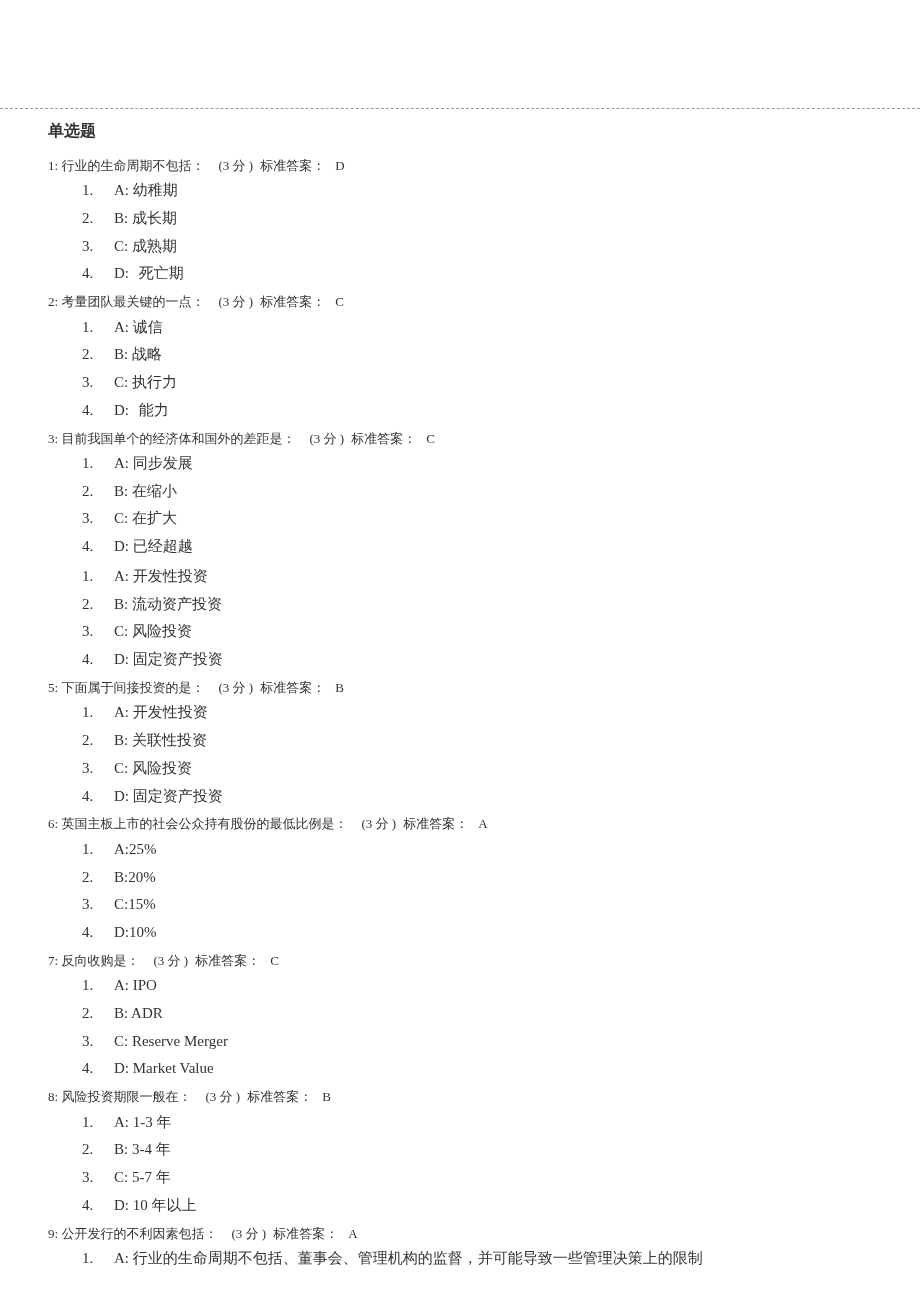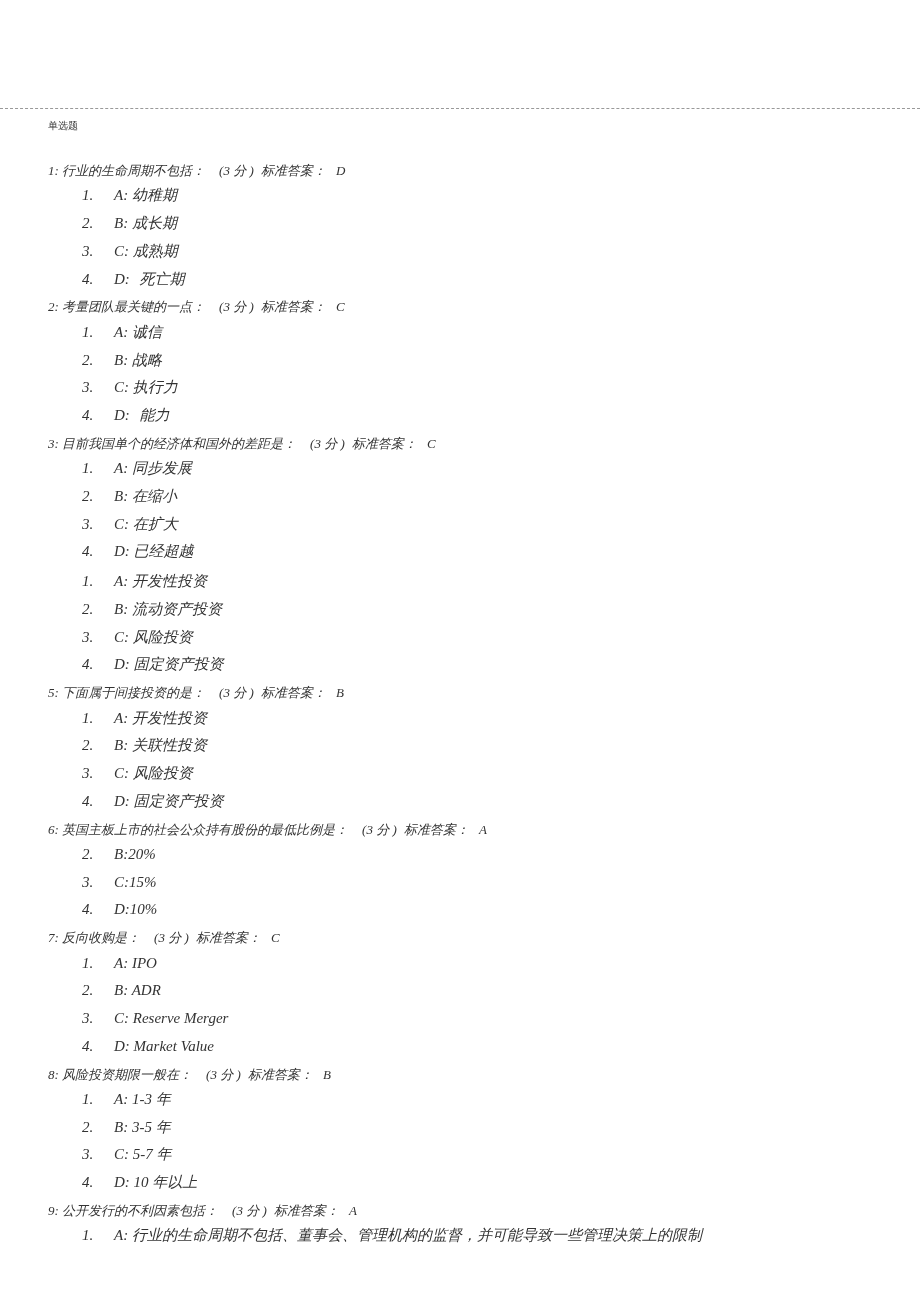--- a/index.html
+++ b/index.html
@@ -19,27 +19,27 @@
     .page-header-line {
       border-top: 1px dashed #999;
       margin-top: 108px;
       margin-bottom: 8px;
       width: 100%;
     }
     .content {
       padding: 0 48px 40px 48px;
     }
     .section-title {
-      font-size: 10px;
-      margin-bottom: 24px;
+      font-size: 16px;
+      margin-bottom: 8px;
       margin-top: 4px;
+      font-weight: bold;
     }
     .question {
       margin-bottom: 2px;
-      font-style: italic;
     }
     .question-text {
       font-size: 13px;
     }
     .q-num {
       display: inline;
     }
     .score {
       margin-left: 14px;
     }
@@ -118,39 +118,40 @@
         <div class="options">
           <div class="option-row"><span class="opt-num">1.</span><span class="opt-letter">A:</span><span class="opt-text"> 开发性投资</span></div>
           <div class="option-row"><span class="opt-num">2.</span><span class="opt-letter">B:</span><span class="opt-text"> 关联性投资</span></div>
           <div class="option-row"><span class="opt-num">3.</span><span class="opt-letter">C:</span><span class="opt-text"> 风险投资</span></div>
           <div class="option-row"><span class="opt-num">4.</span><span class="opt-letter">D:</span><span class="opt-text"> 固定资产投资</span></div>
         </div>
       </div>
       <div class="question">
         <div class="question-text"><span class="q-num">6:</span><span> 英国主板上市的社会公众持有股份的最低比例是：</span><span class="score">(3  分 )</span><span class="answer-label">  标准答案：</span><span class="answer-value">A</span></div>
         <div class="options">
+          <div class="option-row"><span class="opt-num">1.</span><span class="opt-letter">A:</span><span class="opt-text">25%</span></div>
           <div class="option-row"><span class="opt-num">2.</span><span class="opt-letter">B:</span><span class="opt-text">20%</span></div>
           <div class="option-row"><span class="opt-num">3.</span><span class="opt-letter">C:</span><span class="opt-text">15%</span></div>
           <div class="option-row"><span class="opt-num">4.</span><span class="opt-letter">D:</span><span class="opt-text">10%</span></div>
         </div>
       </div>
       <div class="question">
         <div class="question-text"><span class="q-num">7:</span><span> 反向收购是：</span><span class="score">(3  分 )</span><span class="answer-label">  标准答案：</span><span class="answer-value">C</span></div>
         <div class="options">
           <div class="option-row"><span class="opt-num">1.</span><span class="opt-letter">A:</span><span class="opt-text"> IPO</span></div>
           <div class="option-row"><span class="opt-num">2.</span><span class="opt-letter">B:</span><span class="opt-text"> ADR</span></div>
           <div class="option-row"><span class="opt-num">3.</span><span class="opt-letter">C:</span><span class="opt-text"> Reserve Merger</span></div>
           <div class="option-row"><span class="opt-num">4.</span><span class="opt-letter">D:</span><span class="opt-text"> Market Value</span></div>
         </div>
       </div>
       <div class="question">
         <div class="question-text"><span class="q-num">8:</span><span> 风险投资期限一般在：</span><span class="score">(3  分 )</span><span class="answer-label">  标准答案：</span><span class="answer-value">B</span></div>
         <div class="options">
           <div class="option-row"><span class="opt-num">1.</span><span class="opt-letter">A:</span><span class="opt-text"> 1-3    年</span></div>
-          <div class="option-row"><span class="opt-num">2.</span><span class="opt-letter">B:</span><span class="opt-text"> 3-5    年</span></div>
+          <div class="option-row"><span class="opt-num">2.</span><span class="opt-letter">B:</span><span class="opt-text"> 3-4    年</span></div>
           <div class="option-row"><span class="opt-num">3.</span><span class="opt-letter">C:</span><span class="opt-text"> 5-7    年</span></div>
           <div class="option-row"><span class="opt-num">4.</span><span class="opt-letter">D:</span><span class="opt-text"> 10   年以上</span></div>
         </div>
       </div>
       <div class="question">
         <div class="question-text"><span class="q-num">9:</span><span> 公开发行的不利因素包括：</span><span class="score">(3  分 )</span><span class="answer-label">  标准答案：</span><span class="answer-value">A</span></div>
         <div class="options">
           <div class="option-row"><span class="opt-num">1.</span><span class="opt-letter">A:</span><span class="opt-text"> 行业的生命周期不包括、董事会、管理机构的监督，并可能导致一些管理决策上的限制</span></div>
         </div>
       </div>

